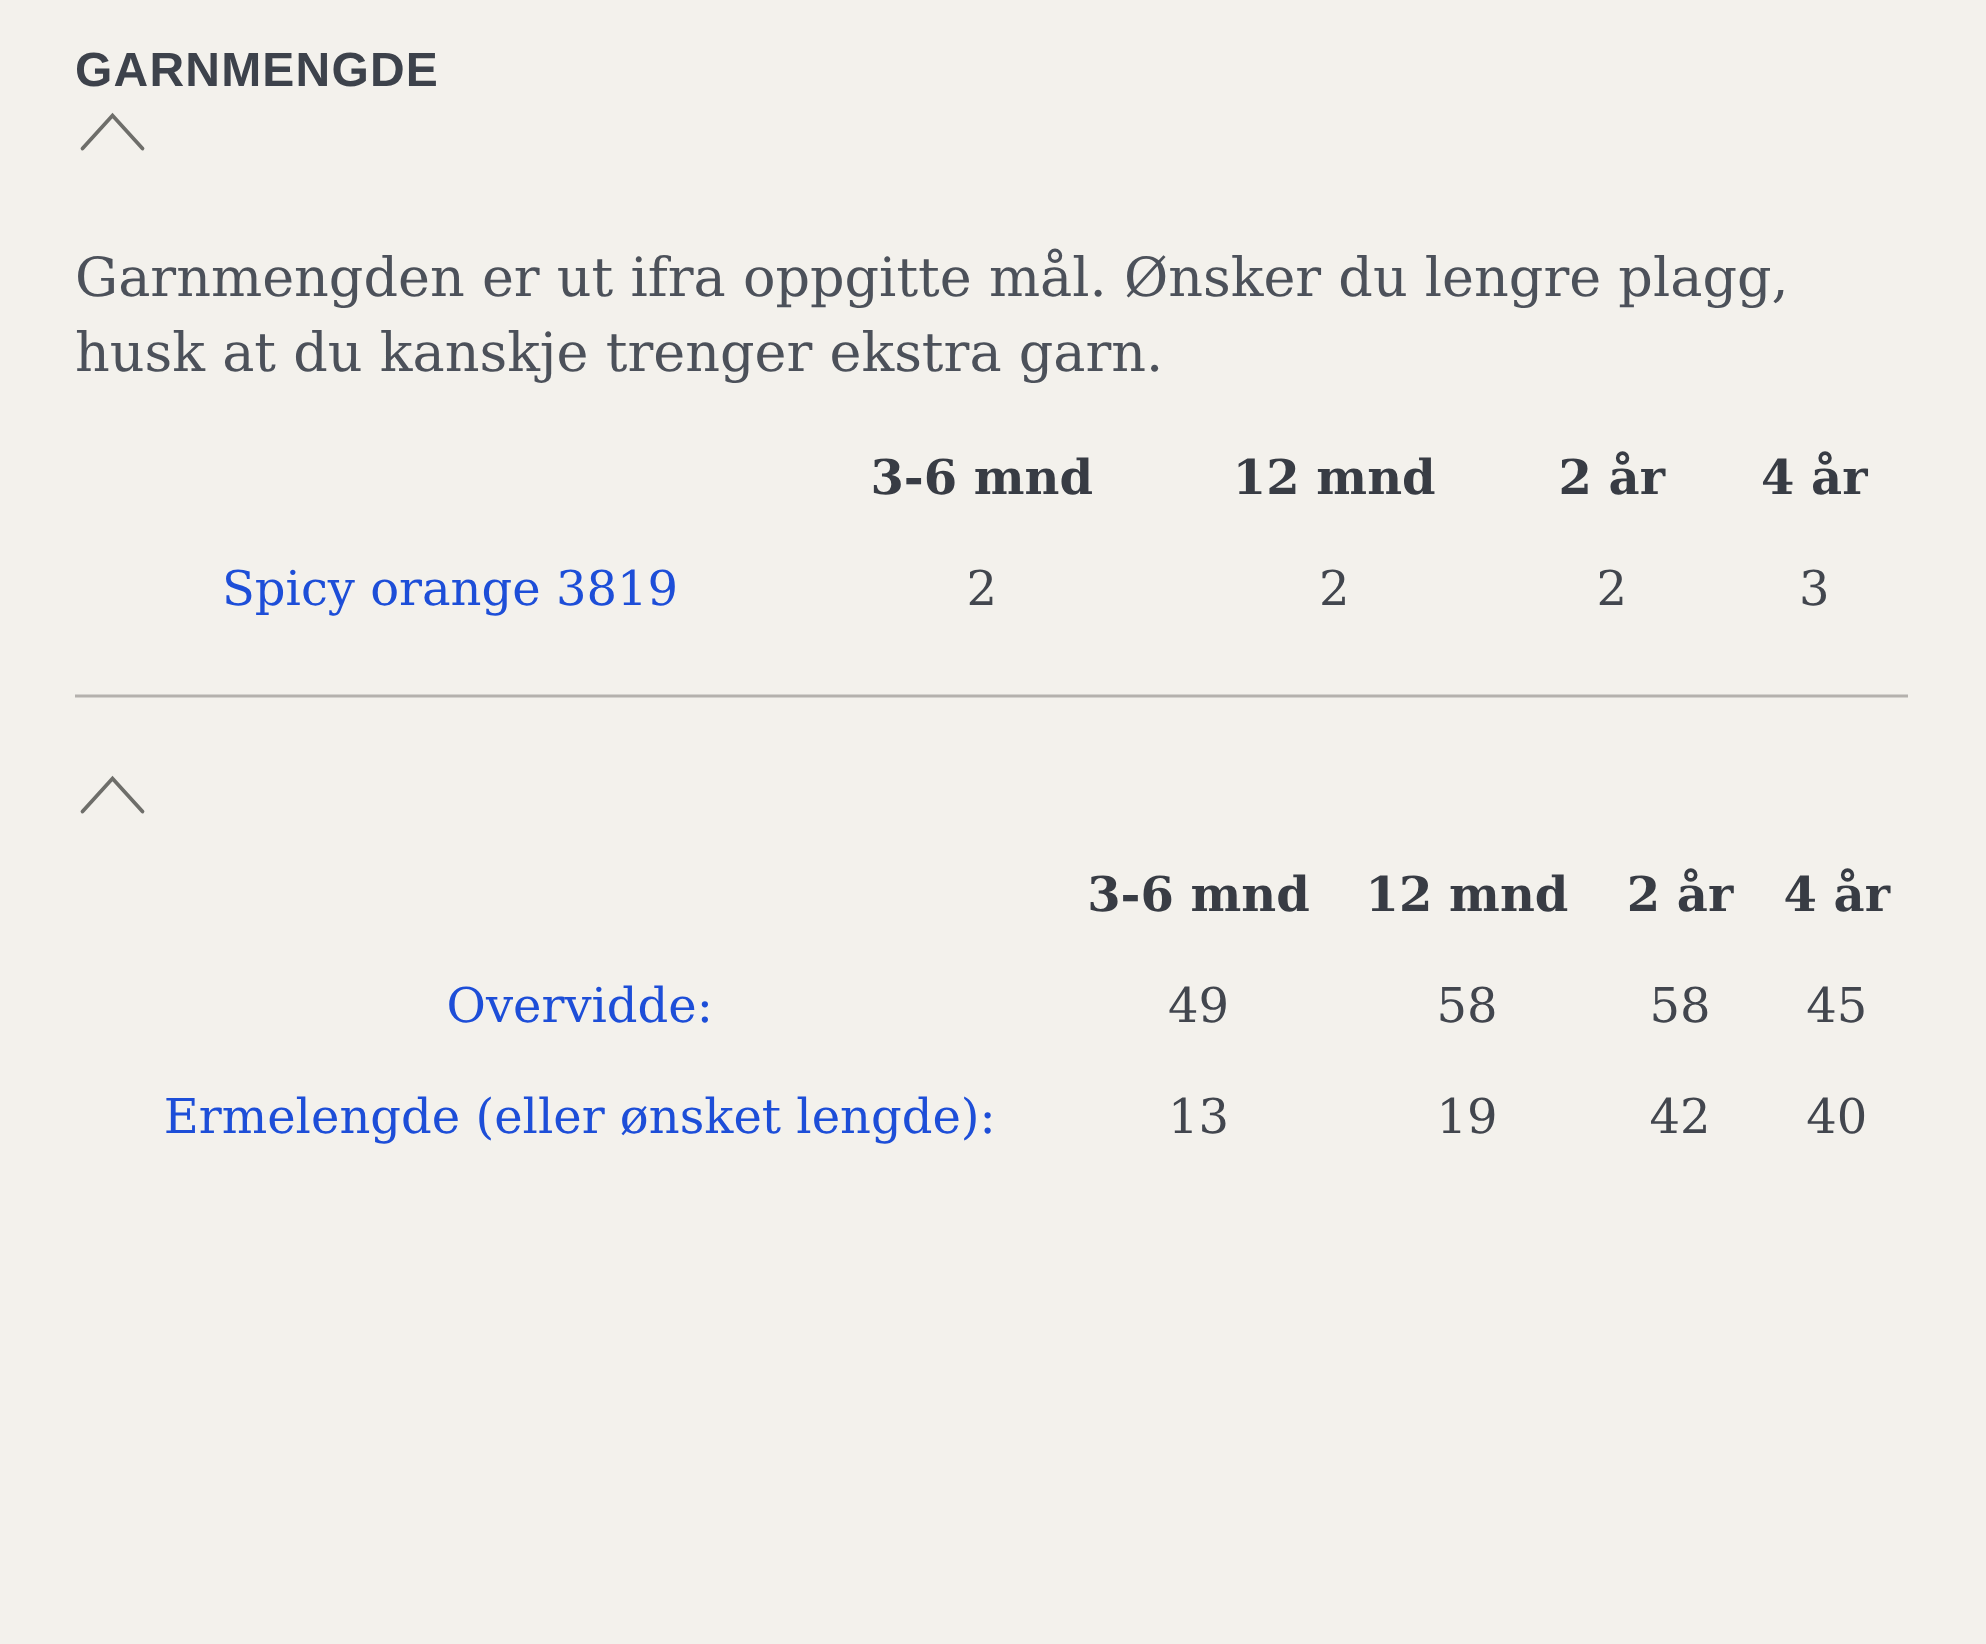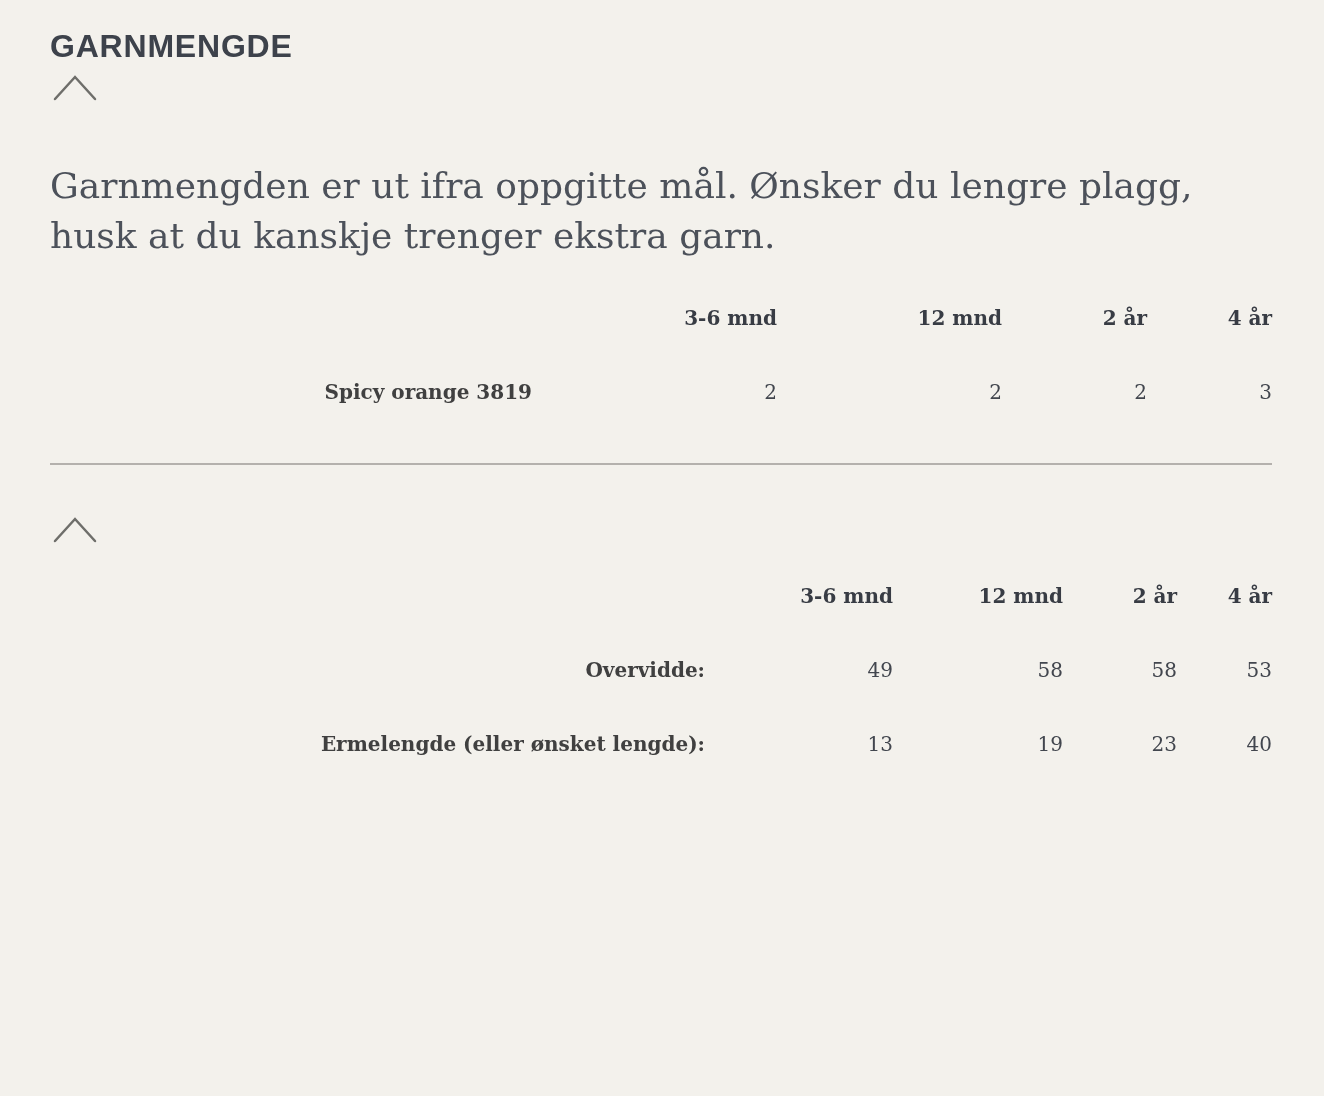--- a/index.html
+++ b/index.html
@@ -49,36 +49,36 @@
 
   table.size-table {
     border-collapse: collapse;
     margin-left: 18px;
     width: 1204px;
     table-layout: fixed;
   }
 
   table.size-table th,
   table.size-table td {
-    text-align: right;
+    text-align: center;
     vertical-align: middle;
-    font-size: 20px;
+    font-size: 32px;
     font-weight: normal;
     height: 74px;
     padding: 0;
   }
 
   table.size-table thead th {
     font-weight: bold;
     color: #383c44;
   }
 
   table.size-table tbody th {
-    font-weight: bold;
-    color: #404040;
+    font-weight: normal;
+    color: #1d4ed8;
   }
 
   table.size-table tbody td {
     color: #42464e;
   }
 
   .tbl-1 { margin-top: 20px; }
   .tbl-2 { margin-top: 16px; }
 
   hr.section-divider {
@@ -162,26 +162,26 @@
           <th>2 år</th>
           <th>4 år</th>
         </tr>
       </thead>
       <tbody>
         <tr>
           <th>Overvidde:</th>
           <td>49</td>
           <td>58</td>
           <td>58</td>
-          <td>53</td>
+          <td>45</td>
         </tr>
         <tr>
           <th>Ermelengde (eller ønsket lengde):</th>
           <td>13</td>
           <td>19</td>
-          <td>23</td>
+          <td>42</td>
           <td>40</td>
         </tr>
       </tbody>
     </table>
   </section>
 
 </div>
 
 </body></html>

